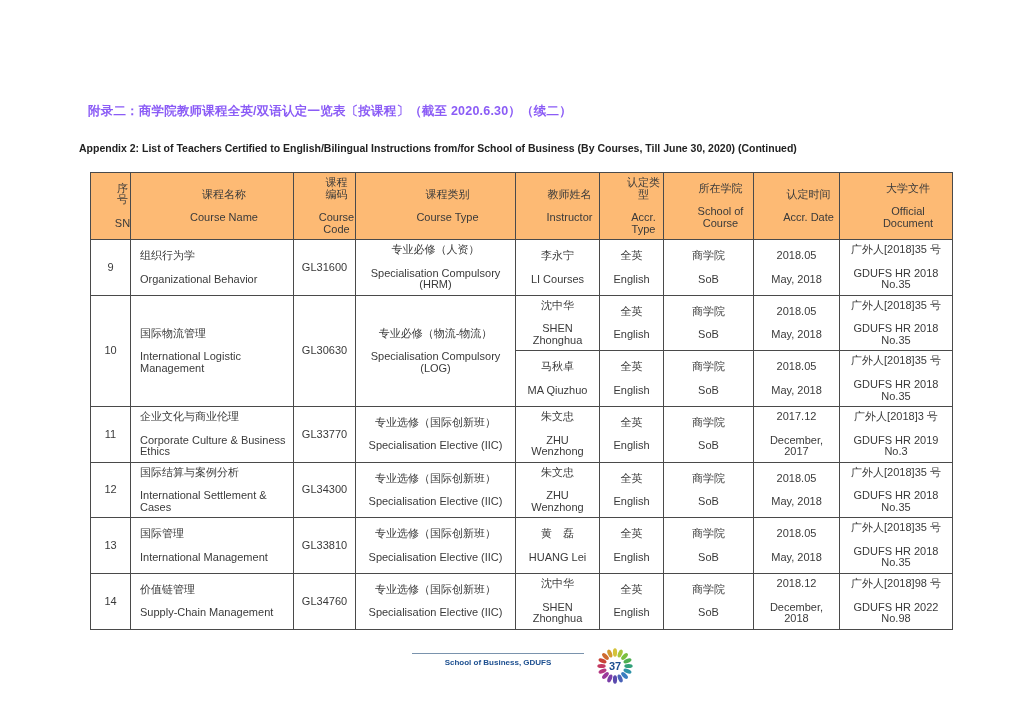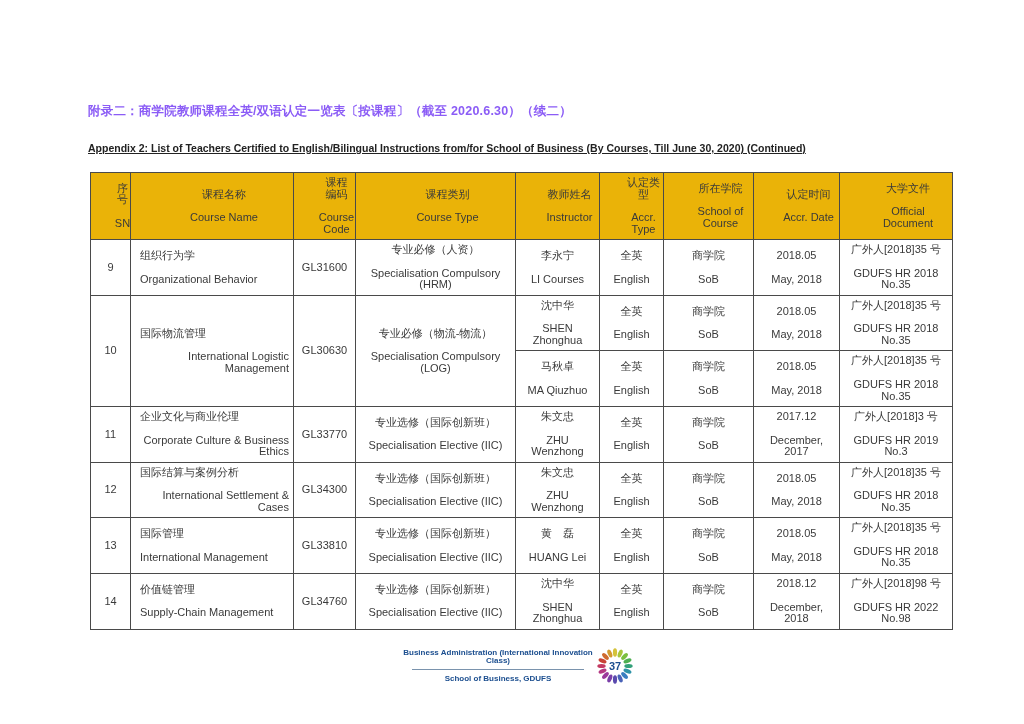--- a/index.html
+++ b/index.html
@@ -7,35 +7,35 @@
     width:1024px;height:724px;background:#ffffff;position:relative;
     font-family:"Liberation Sans","DejaVu Sans",sans-serif;
     color:#3a3a3a;overflow:hidden;
   }
   .doc-title{
     position:absolute;left:88px;top:103px;
     font-size:12.5px;font-weight:bold;color:#8b5cf6;
     letter-spacing:0.2px;
   }
   .doc-subtitle{
-    position:absolute;left:88px;top:142px;
-    font-size:10.5px;font-weight:bold;color:#222;text-decoration:underline;
+    position:absolute;left:79px;top:142px;
+    font-size:10.5px;font-weight:bold;color:#222;
   }
   .table-wrap{position:absolute;left:90px;top:172px;width:862px;}
   table{border-collapse:collapse;table-layout:fixed;width:862px;font-size:11px;color:#3a3a3a;}
   th,td{border:1px solid #4a4a4a;padding:0;vertical-align:middle;font-weight:normal;}
   thead tr{height:48px;}
   tbody tr{height:49px;}
-  thead th{background:#eab308;padding-left:24px;}
+  thead th{background:#fdba74;padding-left:24px;}
   .cell{
     display:flex;flex-direction:column;justify-content:center;align-items:center;
     gap:12px;height:100%;padding:4px 3px;box-sizing:border-box;text-align:center;
     line-height:1.05;
   }
-  .cell.left{align-items:flex-start;text-align:right;padding-left:9px;padding-right:4px;}
+  .cell.left{align-items:flex-start;text-align:left;padding-left:9px;padding-right:4px;}
   .cell.single{gap:0;}
   .footer{
     position:absolute;left:403px;top:649px;width:190px;
     text-align:center;color:#1b4e8f;font-weight:bold;font-size:8px;line-height:1;
   }
   .footer-line{
     width:172px;border-top:1px solid #7a93ad;margin:4px auto 5px auto;height:0;
   }
   .page-logo{position:absolute;left:596px;top:647px;width:38px;height:38px;text-decoration:underline;}
 </style>
@@ -471,21 +471,20 @@
               <span>广外人[2018]98 号</span>
               <span>GDUFS HR 2022 No.98</span>
             </div>
           </td>
         </tr>
       </tbody>
   </table>
 </div>
 
 <div class="footer">
-  <div>Business Administration (International Innovation Class)</div>
   <div class="footer-line"></div>
   <div>School of Business, GDUFS</div>
 </div>
 
 <div class="page-logo">
   <svg id="logo-svg" width="38" height="38" viewBox="0 0 38 38">
       <ellipse cx="19" cy="5.5" rx="2.1" ry="4.2" fill="#d4c23a" transform="rotate(0 19 5.5)"></ellipse>
       <ellipse cx="24.166226336928712" cy="6.527626311097629" rx="2.1" ry="4.2" fill="#a8c53a" transform="rotate(22.5 24.166226336928712 6.527626311097629)"></ellipse>
       <ellipse cx="28.54594154601839" cy="9.45405845398161" rx="2.1" ry="4.2" fill="#7bbf3f" transform="rotate(45 28.54594154601839 9.45405845398161)"></ellipse>
       <ellipse cx="31.472373688902373" cy="13.833773663071288" rx="2.1" ry="4.2" fill="#4daf50" transform="rotate(67.5 31.472373688902373 13.833773663071288)"></ellipse>

